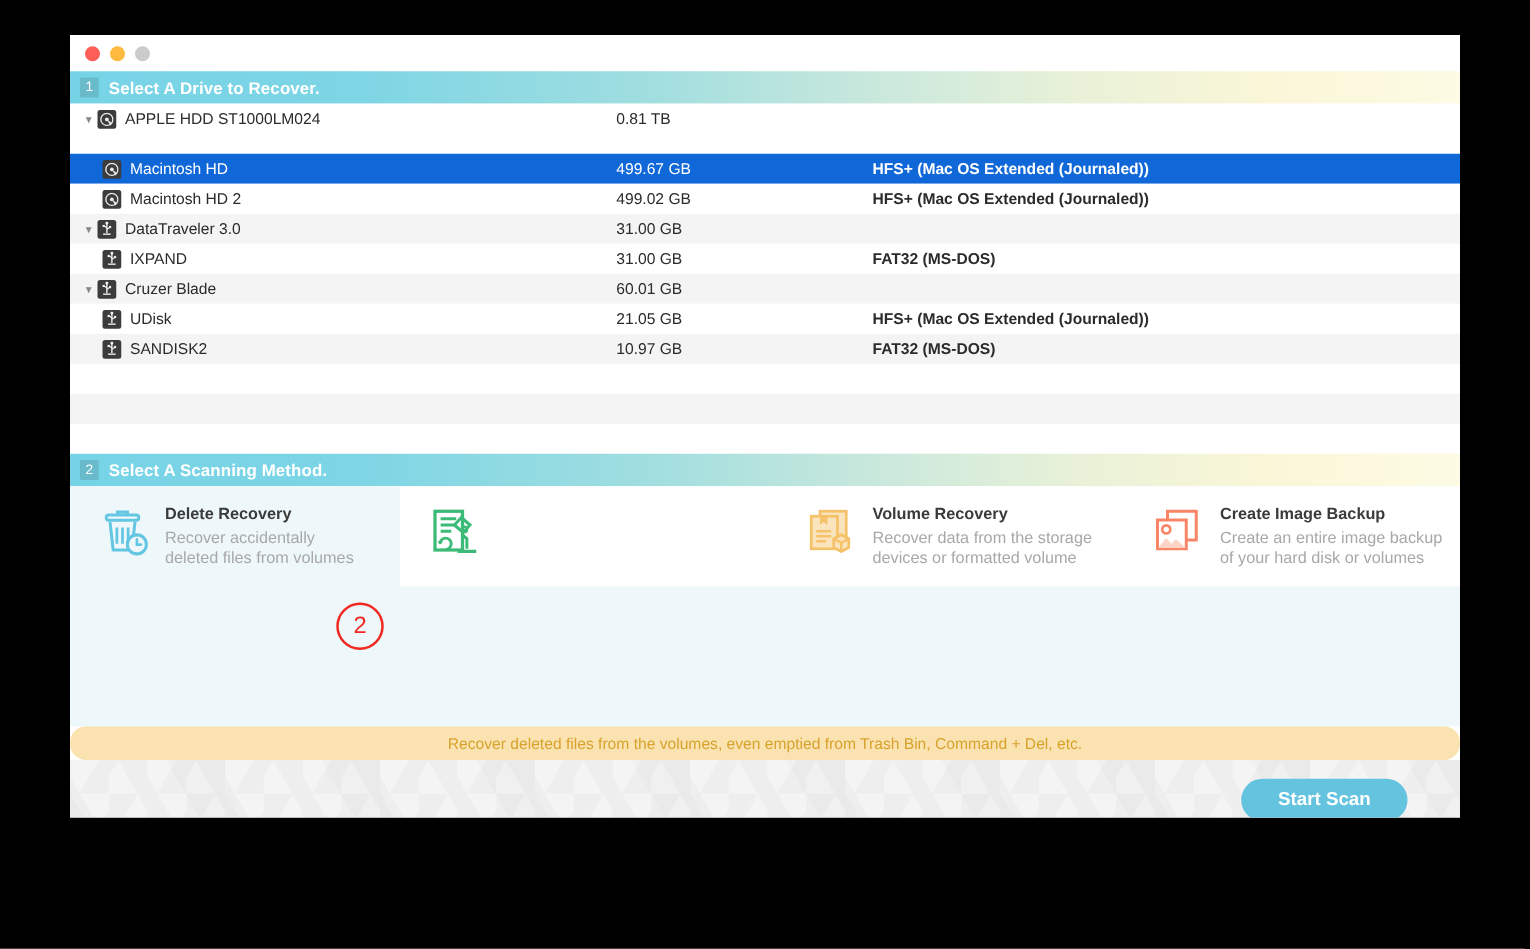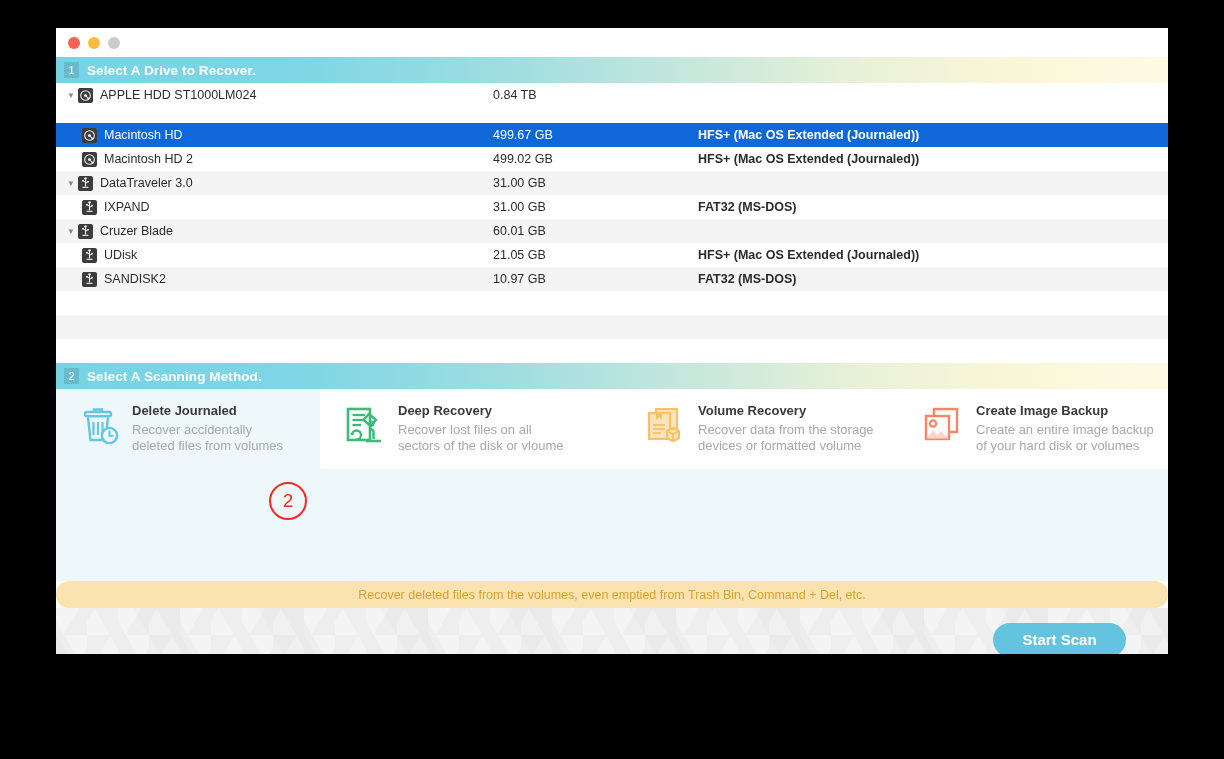--- a/index.html
+++ b/index.html
@@ -218,21 +218,21 @@
           <span class="twisty">▼</span>
           <span class="dev-icon">
             <svg width="11" height="11" viewBox="0 0 16 16">
               <circle cx="8" cy="8" r="7" fill="none" stroke="#e9e9e9" stroke-width="1.6"></circle>
               <circle cx="8" cy="8" r="2.2" fill="#e9e9e9"></circle>
               <path d="M8 8 L14.5 12.5 L12 15 Z" fill="#e9e9e9"></path>
             </svg>
           </span>
           <span>APPLE HDD ST1000LM024</span>
         </div>
-        <div class="col-size">0.84 TB</div>
+        <div class="col-size">0.81 TB</div>
         <div class="col-fs"></div>
       </div>
       <div class="row selected">
         <div class="col-name">
           <span class="indent"></span>
           <span class="dev-icon">
             <svg width="11" height="11" viewBox="0 0 16 16">
               <circle cx="8" cy="8" r="7" fill="none" stroke="#e9e9e9" stroke-width="1.6"></circle>
               <circle cx="8" cy="8" r="2.2" fill="#e9e9e9"></circle>
               <path d="M8 8 L14.5 12.5 L12 15 Z" fill="#e9e9e9"></path>
@@ -367,43 +367,39 @@
               <path d="M16 8 v-2.5 h8 V8" fill="none" stroke="#63c6e3" stroke-width="2.4"></path>
               <path d="M10 13.5 L12.5 36 h15 L30 13.5" fill="none" stroke="#63c6e3" stroke-width="2.4" stroke-linejoin="round"></path>
               <line x1="15.5" y1="18" x2="15.5" y2="31" stroke="#63c6e3" stroke-width="2.2"></line>
               <line x1="20" y1="18" x2="20" y2="31" stroke="#63c6e3" stroke-width="2.2"></line>
               <line x1="24.5" y1="18" x2="24.5" y2="31" stroke="#63c6e3" stroke-width="2.2"></line>
               <circle cx="31.5" cy="31.5" r="7.6" fill="#eef8fa" stroke="#63c6e3" stroke-width="2.4"></circle>
               <path d="M31.5 27.5 v4.2 h3.2" fill="none" stroke="#63c6e3" stroke-width="2.1" stroke-linecap="round"></path>
             </svg>
           </div>
           <div class="method-text">
-            <div class="method-title">Delete Journaled</div>
+            <div class="method-title">Delete Recovery</div>
             <div class="method-desc">Recover accidentally<br>deleted files from volumes</div>
           </div>
         </div>
         <div class="method m2">
           <div class="method-icon">
             <svg width="46" height="46" viewBox="0 0 46 46">
               <rect x="4" y="5" width="22" height="31" fill="none" stroke="#3cba77" stroke-width="2.6"></rect>
               <line x1="8.5" y1="11" x2="21" y2="11" stroke="#3cba77" stroke-width="2.3"></line>
               <line x1="8.5" y1="16" x2="21" y2="16" stroke="#3cba77" stroke-width="2.3"></line>
               <line x1="8.5" y1="21" x2="17" y2="21" stroke="#3cba77" stroke-width="2.3"></line>
               <path d="M8 31 a4.5 4.5 0 1 1 4.5 4.5" fill="none" stroke="#3cba77" stroke-width="2.3"></path>
               <path d="M6 29 l2 2.6 l2.6 -2.2" fill="#3cba77"></path>
               <path d="M25 10 l7 6 l-5.5 6 l-7 -6 z" fill="none" stroke="#3cba77" stroke-width="2.4"></path>
               <circle cx="27.5" cy="19.5" r="2.1" fill="none" stroke="#3cba77" stroke-width="2"></circle>
               <path d="M26 24 l3.5 3 v8" fill="none" stroke="#3cba77" stroke-width="2.4"></path>
               <line x1="22" y1="37" x2="37" y2="37" stroke="#3cba77" stroke-width="2.6"></line>
             </svg>
           </div>
-          <div class="method-text">
-            <div class="method-title">Deep Recovery</div>
-            <div class="method-desc">Recover lost files on all<br>sectors of the disk or vloume</div>
-          </div>
         </div>
         <div class="method m3">
           <div class="method-icon">
             <svg width="46" height="46" viewBox="0 0 46 46">
               <rect x="12" y="5" width="21" height="26" fill="#fae4be" stroke="#f5c269" stroke-width="2.2"></rect>
               <rect x="5" y="9" width="21" height="26" fill="#fae4be" stroke="#f5c269" stroke-width="2.2"></rect>
               <path d="M12 9 v7 l3 -2.4 l3 2.4 V9" fill="#f5c269"></path>
               <line x1="9" y1="21" x2="21" y2="21" stroke="#f5c269" stroke-width="1.9"></line>
               <line x1="9" y1="25" x2="21" y2="25" stroke="#f5c269" stroke-width="1.9"></line>
               <line x1="9" y1="29" x2="17" y2="29" stroke="#f5c269" stroke-width="1.9"></line>

